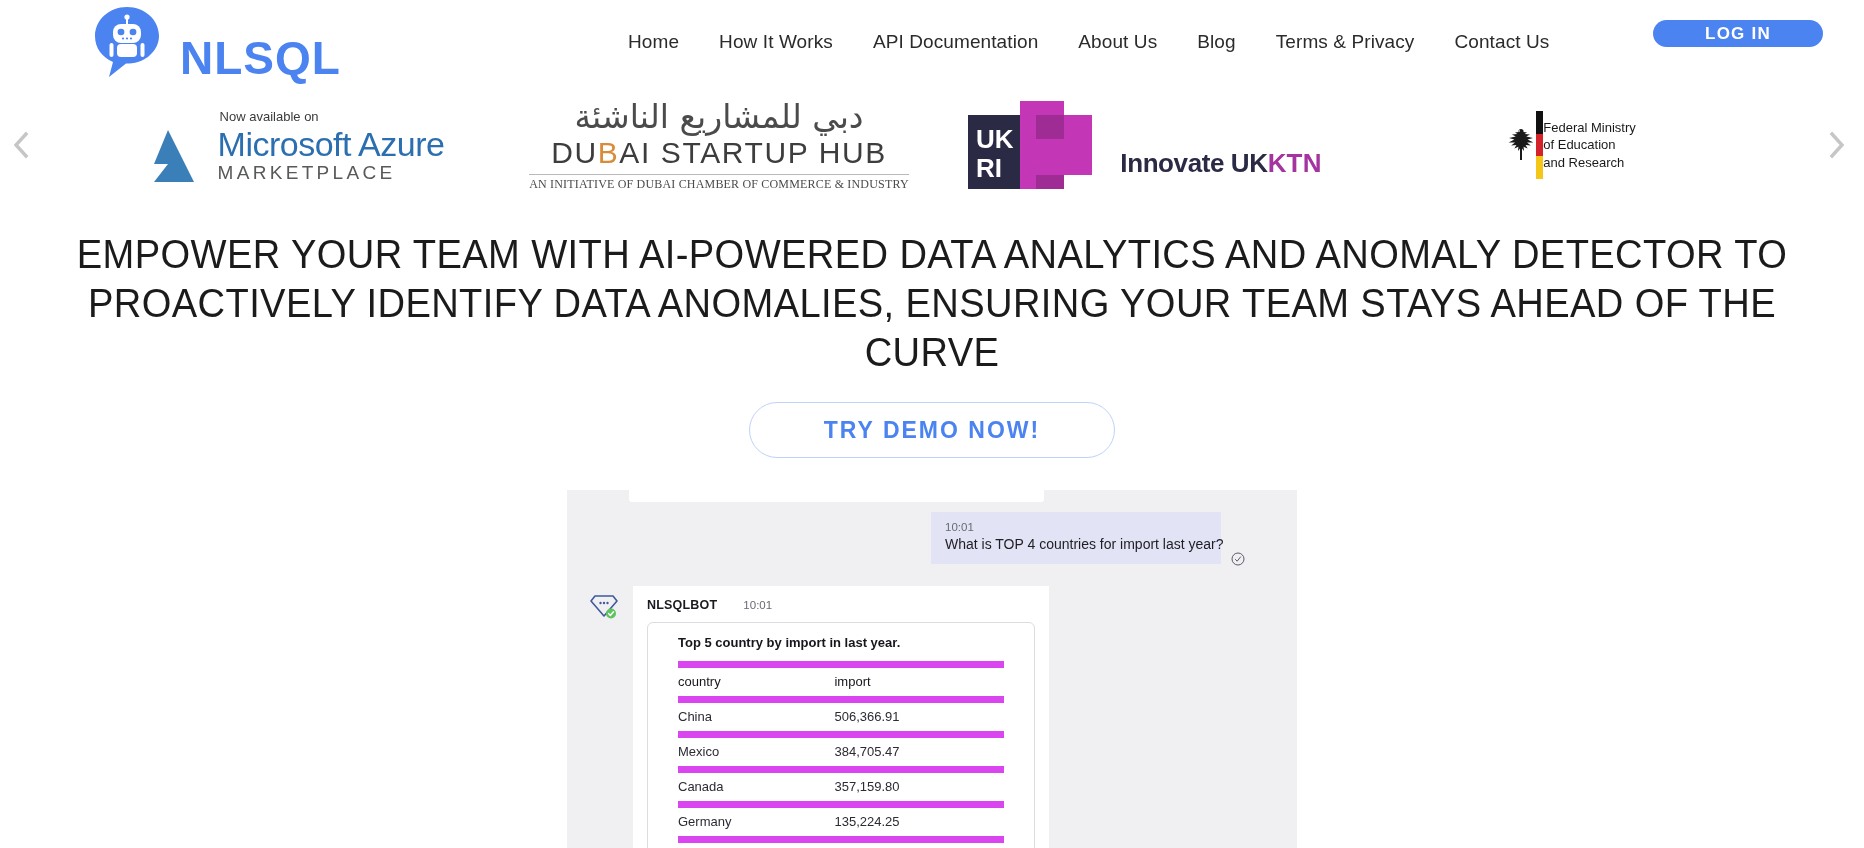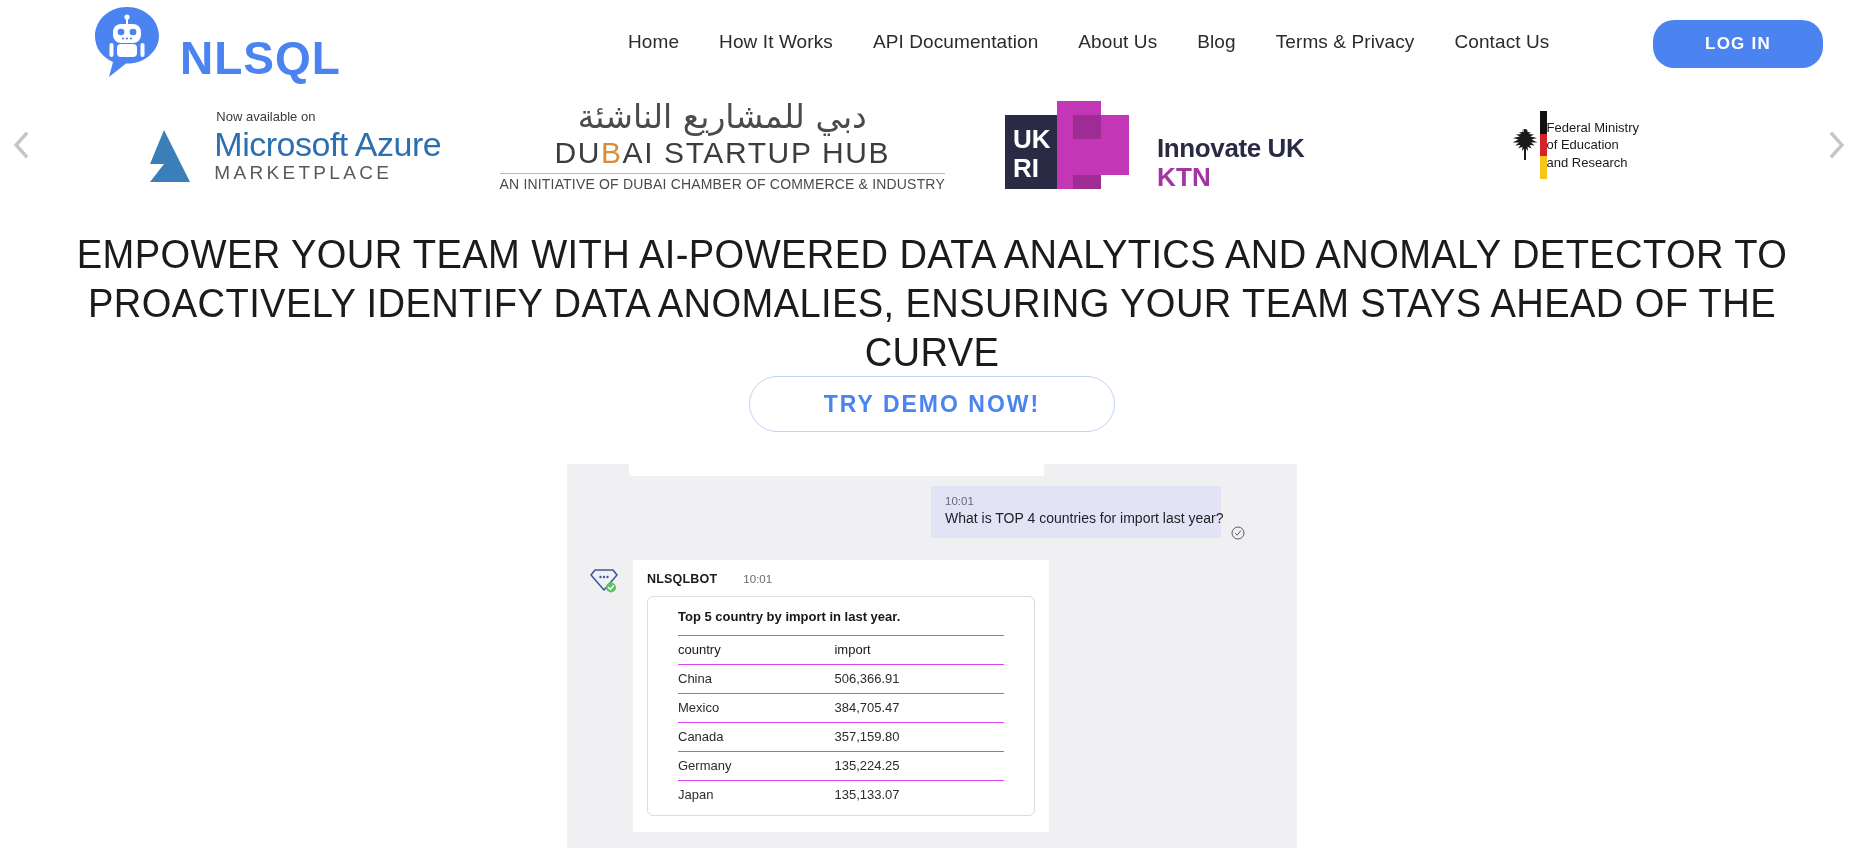--- a/index.html
+++ b/index.html
@@ -56,21 +56,21 @@
     cursor: pointer;
     font-stretch: condensed;
     letter-spacing: .1px;
   }
 
   .login-btn {
     position: absolute;
     right: 41px;
     top: 20px;
     width: 170px;
-    height: 48px;
+    height: 27px;
     border-radius: 21px;
     background: #4b83f0;
     color: #ffffff;
     border: none;
     font-family: "Liberation Sans Narrow", "Liberation Sans", sans-serif;
     font-size: 17px;
     font-weight: 700;
     letter-spacing: 1.2px;
     cursor: pointer;
     display: flex;
@@ -151,30 +151,31 @@
     font-size: 30px;
     color: #3d3d3d;
     letter-spacing: 1.6px;
     white-space: nowrap;
     font-weight: 400;
     line-height: 1.15;
   }
   .dubai-en .accent { color: #d98c38; }
   .dubai-rule { width: 100%; height: 1px; background: #b9b9b9; margin: 3px 0 2px; }
   .dubai-sub {
-    font-size: 14px;
+    font-size: 12px;
     color: #4b4b4b;
     letter-spacing: .18px;
     white-space: nowrap;
+    font-family: Liberation Serif, serif;
   }
 
   
   .ukri-wrap { display: flex; align-items: center; gap: 16px; }
   .ukri-mark { position: relative; width: 136px; height: 88px; }
-  .ukri-txt { display: flex; flex-direction: column; line-height: 1.1; margin-top: 36px; }
+  .ukri-txt { display: flex; flex-direction: row; line-height: 1.1; margin-top: 36px; }
   .ukri-inn {
     font-size: 26px;
     color: #2b2a45;
     font-weight: 700;
     letter-spacing: -.4px;
     white-space: nowrap;
   }
   .ukri-ktn {
     font-size: 26px;
     color: #a435a0;
@@ -204,20 +205,21 @@
     color: #1b1b1b;
     letter-spacing: .4px;
     text-transform: uppercase;
     transform: scaleX(.93);
     transform-origin: center;
   }
   .demo-btn {
     display: inline-flex;
     align-items: center;
     justify-content: center;
+    margin-top: 26px;
     width: 366px;
     height: 56px;
     border-radius: 28px;
     background: #ffffff;
     border: 1.5px solid #bfd2f7;
     color: #4b83f0;
     font-family: "Liberation Sans Narrow", "Liberation Sans", sans-serif;
     font-size: 23px;
     font-weight: 700;
     letter-spacing: 2px;
@@ -299,21 +301,21 @@
     color: #16161c;
     padding-bottom: 11px;
   }
   table.res-tbl { width: 100%; border-collapse: collapse; }
   table.res-tbl th, table.res-tbl td {
     text-align: left;
     font-size: 13px;
     color: #2b2b33;
     font-weight: 400;
     padding: 6px 0 7px;
-    border-top: 1px solid #d946ef;
+    border-top: 7px solid #d946ef;
     margin-top: 23px;
   }
   table.res-tbl th { color: #16161c; }
   table.res-tbl th:nth-child(2), table.res-tbl td:nth-child(2) { width: 52%; }
 </style>
 </head>
 <body>
 
 <div class="header">
 

